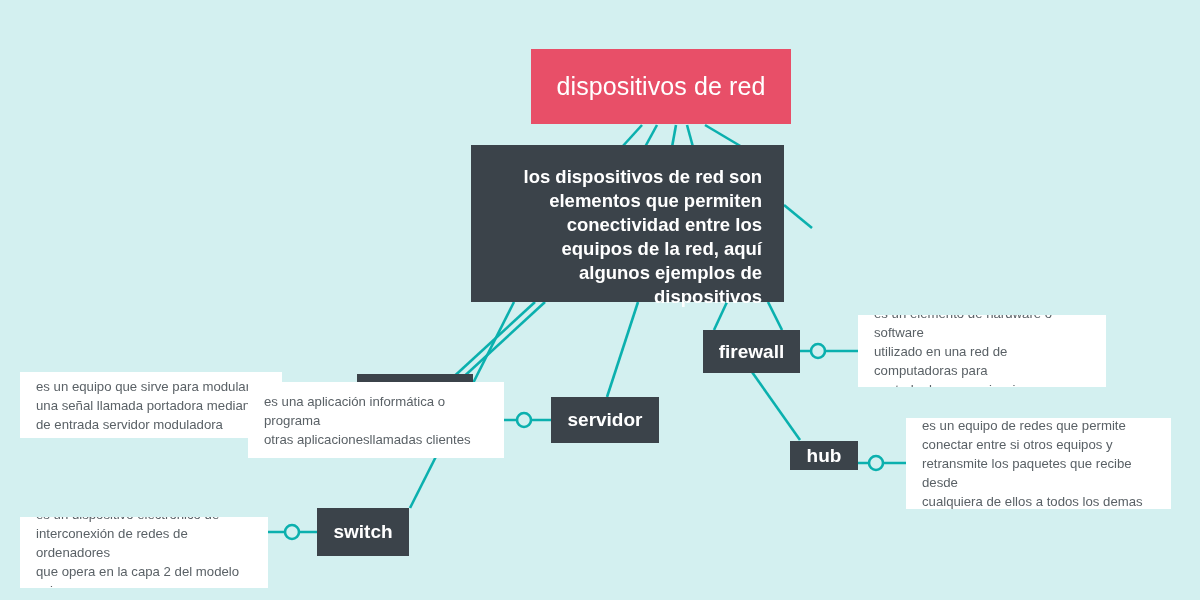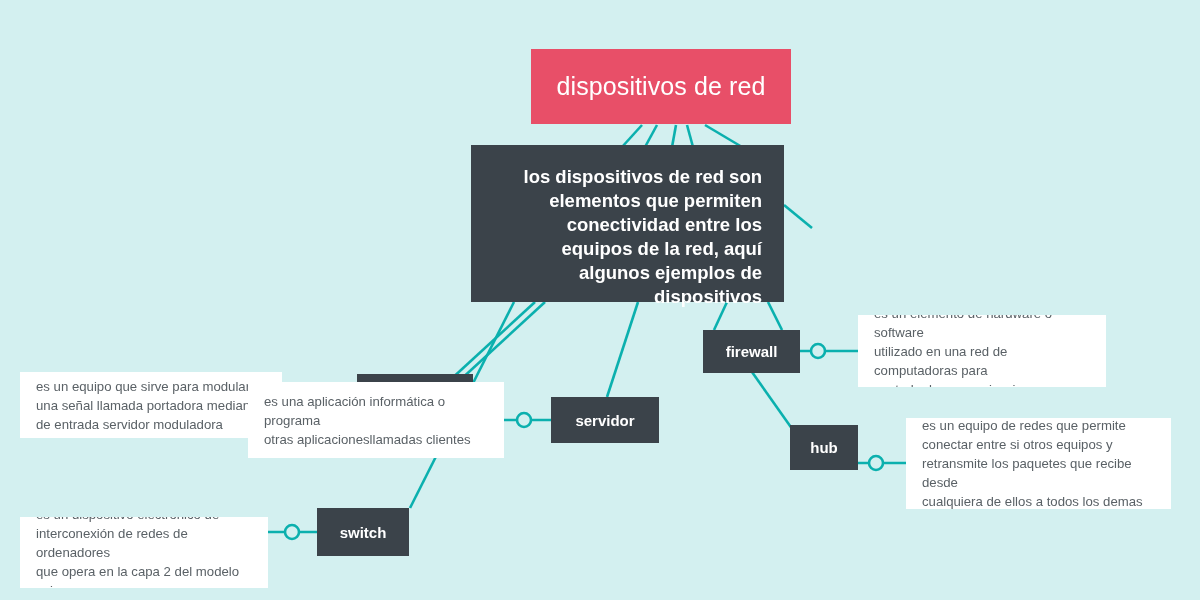--- a/index.html
+++ b/index.html
@@ -49,21 +49,21 @@
     font-size: 18.5px;
     font-weight: bold;
     line-height: 24px;
     padding: 20px 22px;
     align-items: flex-start;
   }
   .node-topic {
     background: #3b434a;
     color: #ffffff;
     justify-content: center;
-    font-size: 15px;
+    font-size: 19px;
     font-weight: bold;
   }
   .node-hidden {
     background: #3b434a;
     z-index: 2;
   }
   .note {
     position: absolute;
     box-sizing: border-box;
     background: #ffffff;
@@ -144,21 +144,21 @@
     <span>firewall</span>
   </div>
   <div class="note" style="left:858px; top:315px; width:248px; height:72px;">
     <div>
       <span>es un elemento de hardware o software</span>
       <span>utilizado en una red de computadoras para</span>
       <span>controlar las comunicaciones</span>
     </div>
   </div>
 
-  <div class="node node-topic" style="left:790px; top:425px; width:68px; height:45px;">
+  <div class="node node-topic" style="left:790px; top:441px; width:68px; height:29px;">
     <span>hub</span>
   </div>
   <div class="note" style="left:906px; top:418px; width:265px; height:91px;">
     <div>
       <span>es un equipo de redes que permite</span>
       <span>conectar entre si otros equipos y</span>
       <span>retransmite los paquetes que recibe desde</span>
       <span>cualquiera de ellos a todos los demas</span>
     </div>
   </div>

